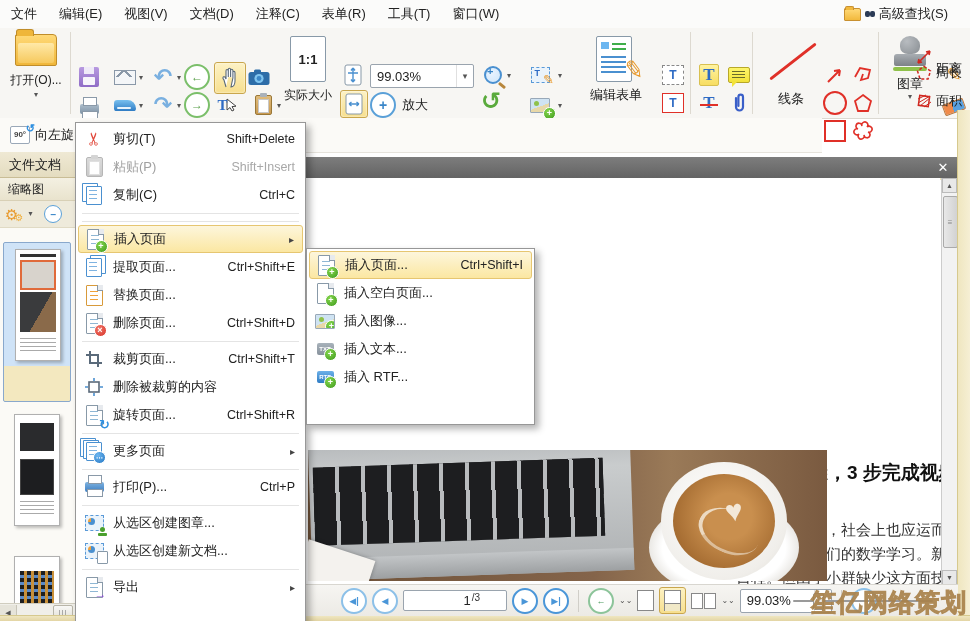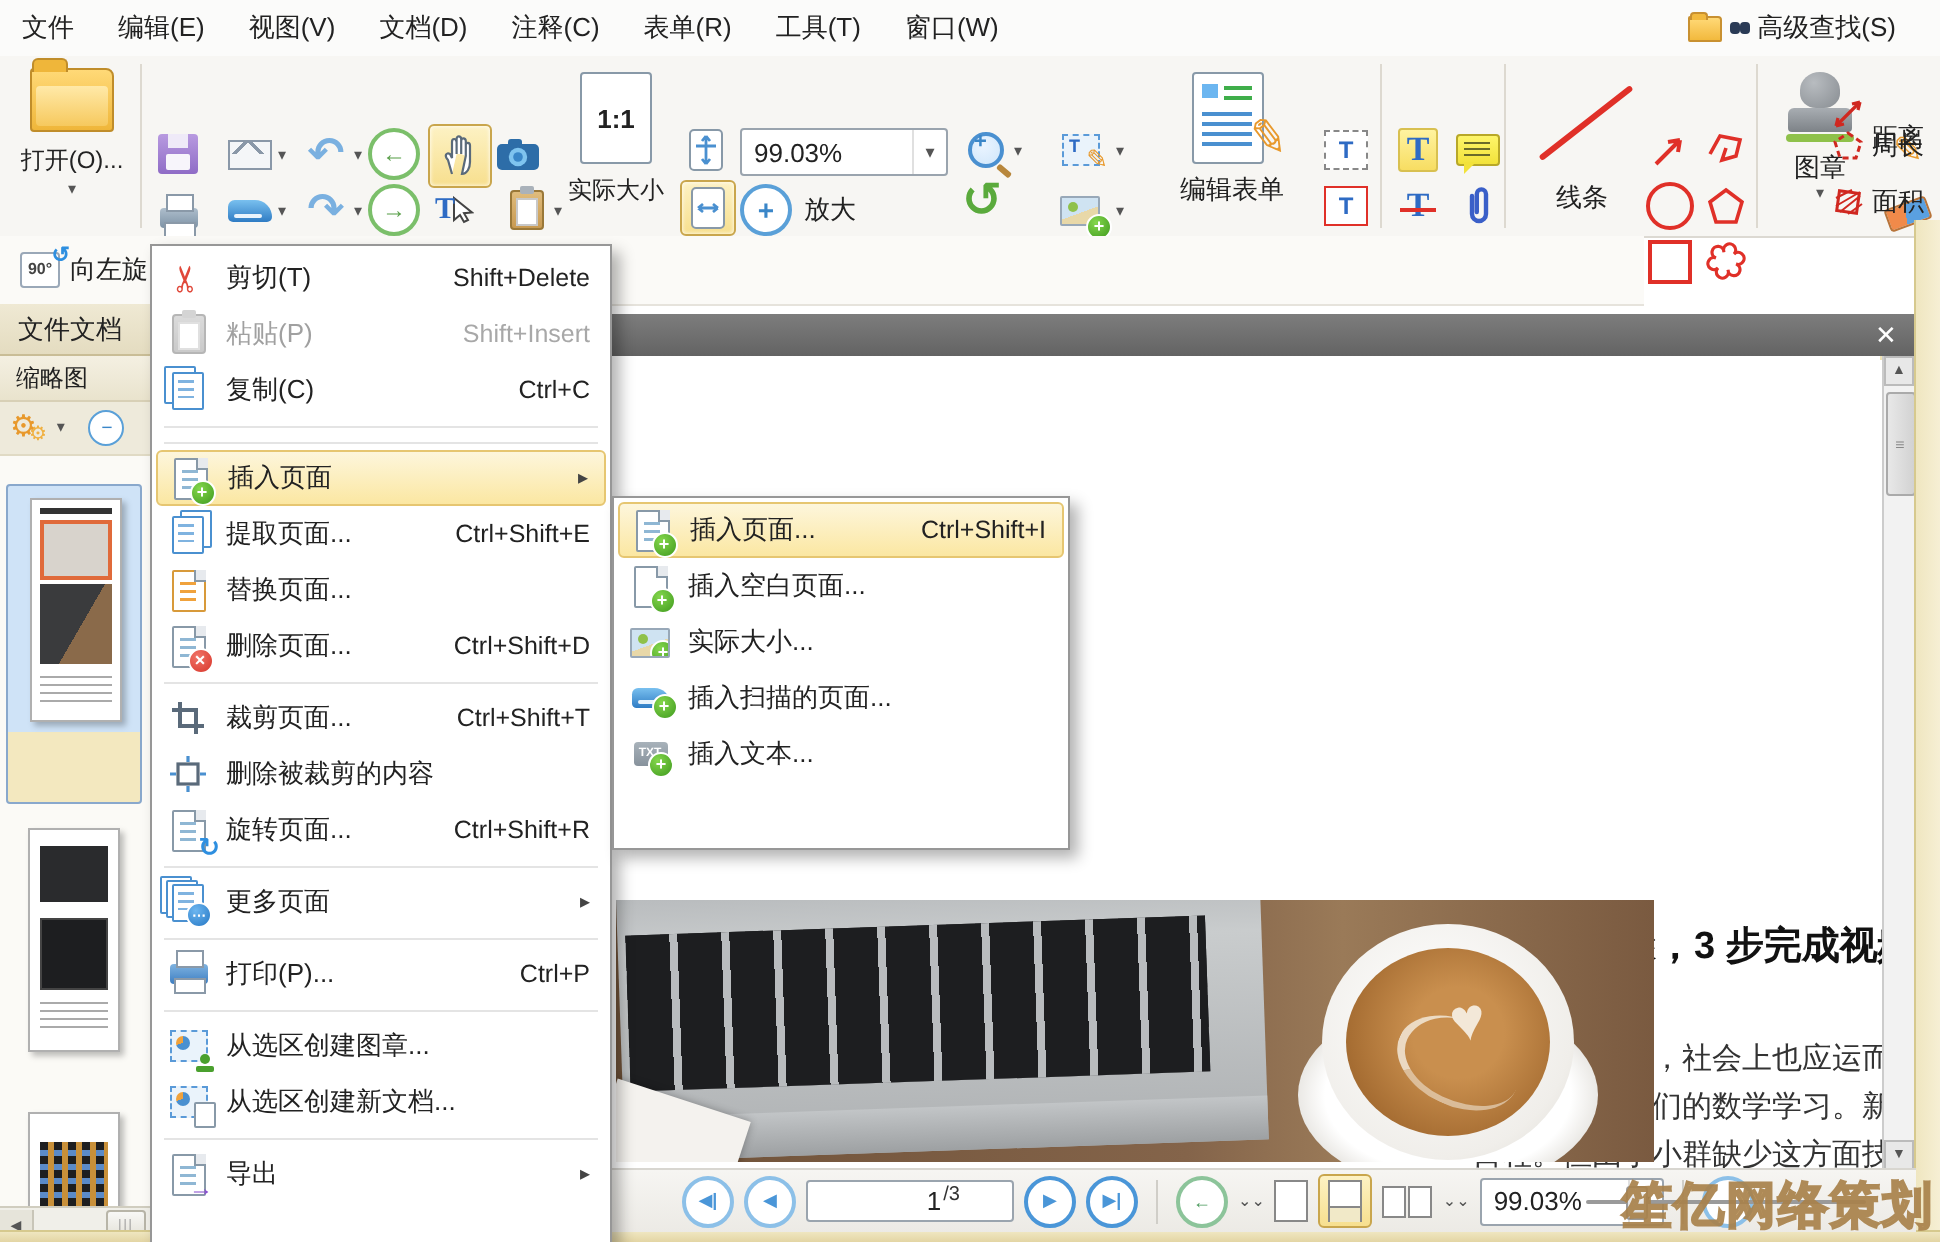--- a/index.html
+++ b/index.html
@@ -103,21 +103,21 @@
   .stamp::after{content:"";position:absolute;left:1px;bottom:6px;width:32px;height:12px;background:linear-gradient(#a8adb2,#7d8287);border-radius:3px 3px 2px 2px;}
   .stamp .base{position:absolute;left:0;bottom:1px;width:34px;height:4px;background:#8fc14a;border-radius:2px;}
   
   .row2{position:absolute;left:0;top:118px;width:822px;height:34px;background:#fbfaf7;border-bottom:1px solid #e6e3dc;}
   .rotbtn{position:absolute;left:4px;top:3px;height:27px;display:flex;align-items:center;gap:5px;padding:0 6px;font-size:13px;}
   .rot90{width:18px;height:16px;border:1px solid #9aa8b8;border-radius:2px;font:bold 8px/16px "Liberation Sans",sans-serif;color:#444;text-align:center;position:relative;background:#fff;}
   .rot90::after{content:"↺";position:absolute;right:-6px;top:-7px;color:#2e8fe0;font-size:11px;font-weight:bold;}
   
   .ptab{position:absolute;left:0;top:152px;width:305px;height:26px;background:linear-gradient(#efe9d4,#e4dcc0);
         border-bottom:1px solid #c9bd96;display:flex;align-items:center;font-size:13px;padding-left:9px;box-sizing:border-box;}
-  .thumbpanel{position:absolute;left:0;top:178px;width:75px;bottom:0;background:#a21caf;border-right:1px solid #cfc8b2;font-family:Liberation Serif, serif;}
+  .thumbpanel{position:absolute;left:0;top:178px;width:75px;bottom:0;background:#a21caf;border-right:1px solid #cfc8b2;}
   .thead{height:22px;background:linear-gradient(#f4f0e2,#e9e3cd);display:flex;align-items:center;padding-left:8px;font-size:12px;border-bottom:1px solid #d8d0b6;}
   .gearrow{height:26px;display:flex;align-items:center;padding-left:5px;gap:2px;border-bottom:1px solid #e0dac4;background:#eeeadb;}
   .gear{color:#e8992c;font-size:15px;line-height:1;}
   .gear2{color:#f0b040;font-size:10px;margin-left:-6px;margin-top:8px;}
   .thumbs{position:absolute;left:0;top:50px;right:0;bottom:18px;background:#fbfaf6;overflow:hidden;}
   .tcard{position:absolute;left:3px;width:66px;border-radius:2px;}
   .tcard.sel{background:linear-gradient(180deg,#cfe3f7 0 78%,#f3e8bf 78%);border:1px solid #89a8cc;}
   .tpage{position:absolute;background:#fff;border:1px solid #b0b0b0;box-shadow:2px 2px 3px rgba(0,0,0,.25);}
   .doctabbar{position:absolute;left:230px;top:157px;width:728px;height:21px;background:linear-gradient(#7d7d7d,#636363);border-bottom:2px solid #efe4b8;}
   .docclose{position:absolute;right:5px;top:2px;width:20px;height:17px;color:#fff;font-weight:bold;font-size:13px;display:flex;align-items:center;justify-content:center;}
@@ -808,32 +808,31 @@
           </span>
         </span>
       <span class="lb">插入空白页面...</span>
     </div>
     <div class="mi">
       <span class="ic">
           <span class="imgic">
             <span class="badge g" style="right:-4px;bottom:-5px;"></span>
           </span>
         </span>
-      <span class="lb">实际大小...</span>
-    </div>
-    <div class="mi">
-      <span class="ic">
-          <span class="scanner" style="width:19px;height:10px;">
-            <span class="badge g" style="right:-4px;bottom:-6px;"></span>
-          </span>
-        </span>
-      <span class="lb">插入扫描的页面...</span>
+      <span class="lb">插入图像...</span>
     </div>
     <div class="mi">
       <span class="ic">
           <span class="fbox gray">TXT</span>
           <span class="badge g" style="right:0;bottom:0;"></span>
         </span>
       <span class="lb">插入文本...</span>
     </div>
+    <div class="mi">
+      <span class="ic">
+          <span class="fbox blue">RTF</span>
+          <span class="badge g" style="right:0;bottom:0;"></span>
+        </span>
+      <span class="lb">插入 RTF...</span>
+    </div>
   </div>
 
 </div>
 
 </body></html>

